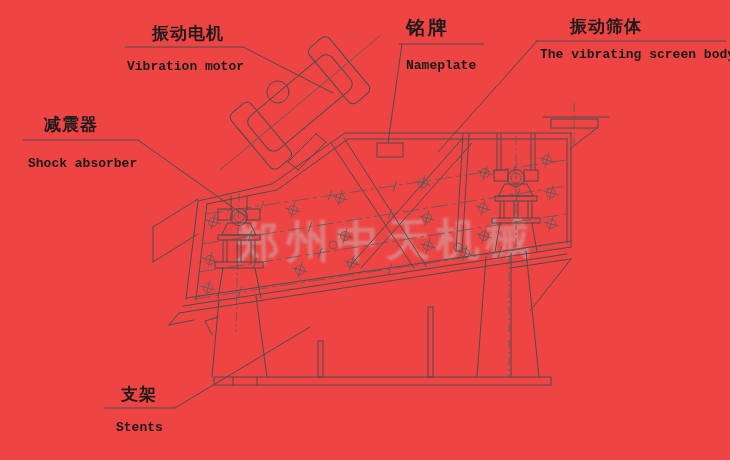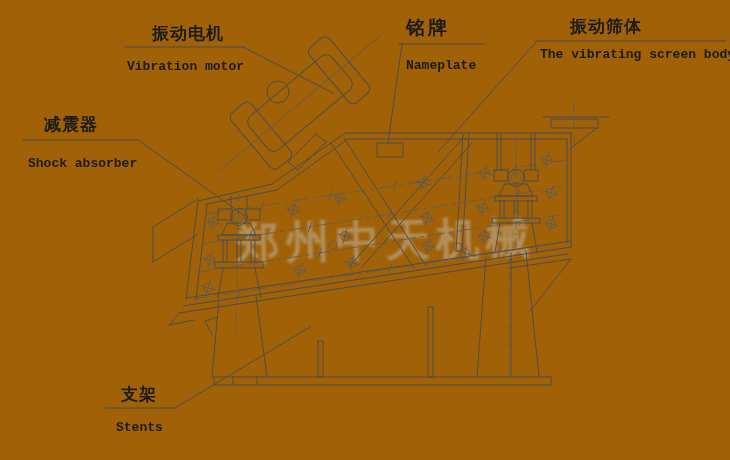--- a/index.html
+++ b/index.html
@@ -1,16 +1,16 @@
 <!DOCTYPE html>
 <html><head>
 <meta charset="utf-8">
 <style>
   html,body{margin:0;padding:0;background:#ffffff;}
-  #stage{position:relative;width:730px;height:460px;background:#a16207;overflow:hidden;
+  #stage{position:relative;width:730px;height:460px;background:#ef4444;overflow:hidden;
          font-family:"DejaVu Sans",sans-serif;}
   svg{display:block;}
   .ln{stroke:#4d4d4d;stroke-width:1;fill:none;stroke-linecap:round;}
   .thin{stroke:#5a5a5a;stroke-width:.8;fill:none;}
   .dash{stroke:#5a5a5a;stroke-width:.8;fill:none;stroke-dasharray:17 4 4 4;}
   .cline{stroke:#5a5a5a;stroke-width:.8;fill:none;stroke-dasharray:9 3 2 3;}
   .cn{fill:#1b1b1b;stroke:none;font-family:"DejaVu Sans",sans-serif;
       font-weight:bold;font-size:17px;letter-spacing:1px;}
   .cn-big{font-size:19px;letter-spacing:3px;}
   .en{fill:#1b1b1b;stroke:none;font-family:"Liberation Mono","DejaVu Sans Mono",monospace;

